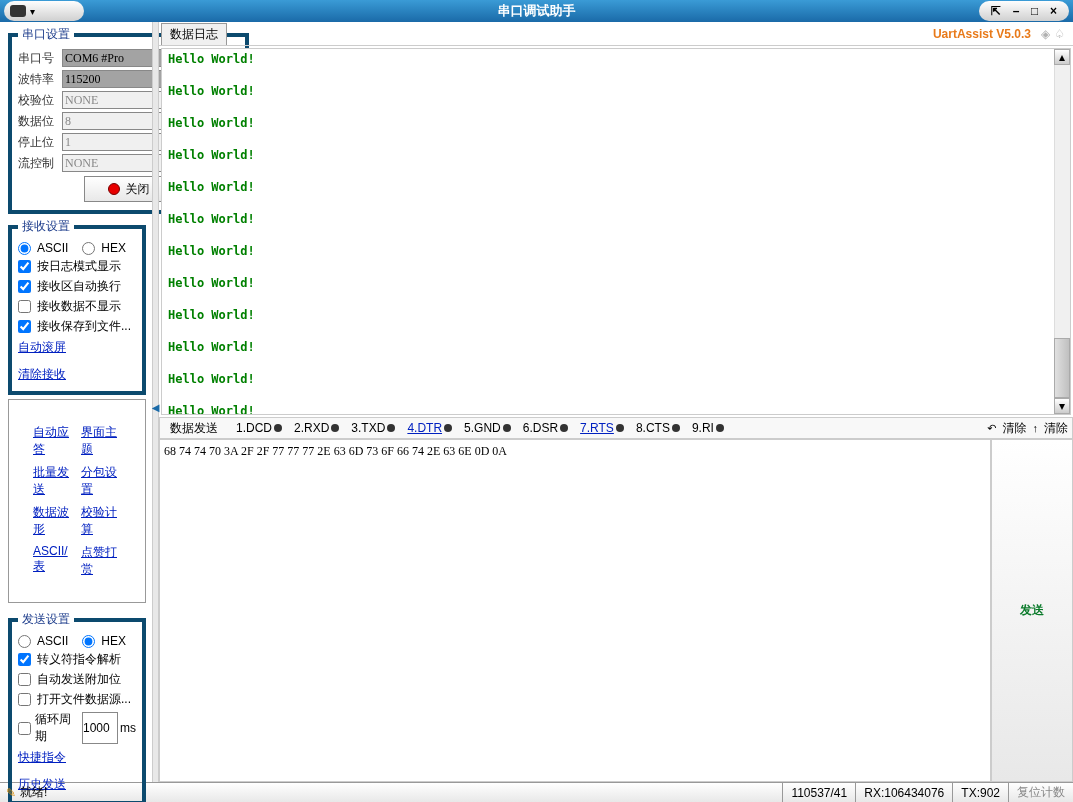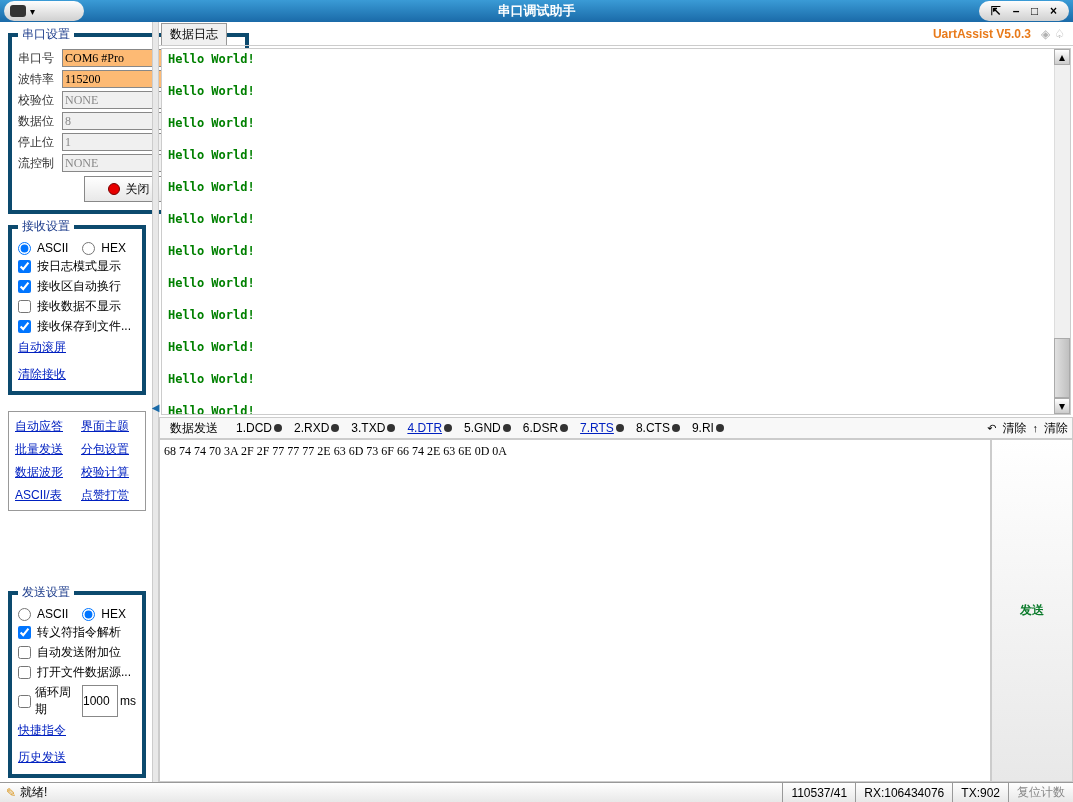--- a/index.html
+++ b/index.html
@@ -11,32 +11,32 @@
 .titlebar .title { position:absolute; left:0; right:0; text-align:center; color:#fff; font-weight:bold; font-size:13px;}
 .titlebar .right-cap { position:absolute; right:4px; width: 90px; height:20px; background: linear-gradient(to bottom,#fefefe,#d0d0d0); border-radius:10px; display:flex; align-items:center; justify-content:space-around; padding:0 6px;}
 .titlebar .right-cap span { font-family: Arial; font-weight:bold;}
 .content { display:flex; height: 760px; }
 .left-panel { width: 152px; padding: 4px 6px 4px 8px; display:flex; flex-direction:column; gap:4px; }
 fieldset { border:4px solid #0c4a6e; padding: 6px 6px 8px 6px; }
 legend { padding: 0 4px; color:#1a3a8a; font-weight:normal; }
 .row { display:flex; align-items:center; margin-bottom:3px; gap:4px;}
 .row label { width: 40px; color:#333; }
 .row select:disabled, .row .dropdown.disabled input { background:#f0f0f0; color:#888;}
-.dropdown { flex:1; display:flex; border:1px solid #888; height:18px; background:#fdba74;}
+.dropdown { flex:1; display:flex; border:1px solid #888; height:18px; background:#a3a3a3;}
 .dropdown.disabled { background:#f0f0f0;}
 .dropdown input { border:none; flex:1; background:transparent; padding:0 2px; font-size:12px; font-family:"SimSun";}
 .dropdown .dd-btn { width:16px; background: linear-gradient(to bottom,#fff,#ccc); border-left:1px solid #888; display:flex; align-items:center; justify-content:center;}
 .dd-btn::after { content:""; border-left:4px solid transparent; border-right:4px solid transparent; border-top:5px solid #333;}
 .close-btn { display:flex; align-items:center; justify-content:center; gap:6px; border:1px solid #888; background:linear-gradient(to bottom,#fff,#e8e8e8); height:26px; margin:4px auto 0 auto; width:90px; cursor:pointer;}
 .close-btn .dot { width:12px; height:12px; border-radius:50%; background:#e80000; border:1px solid #770000;}
 .chk-row { display:flex; align-items:center; gap:4px; margin-bottom:3px;}
 .chk-row input[type=checkbox], .chk-row input[type=radio] { margin-right:2px;}
 .link-row { display:flex; gap:10px; margin-top:4px;flex-direction:column;}
 .link-row a, .link-grid a { color:#0020c0; text-decoration:underline; cursor:pointer;}
-.link-grid { border:1px solid #999; padding:6px; display:grid; grid-template-columns:1fr 1fr; gap:6px 8px; margin-top:12px;}
+.link-grid { border:1px solid #999; padding:24px; display:grid; grid-template-columns:1fr 1fr; gap:6px 8px; margin-top:0;}
 .collapse-handle { width:7px; background:#e8e8e8; border-left:1px solid #ccc; border-right:1px solid #ccc; position:relative; display:flex; align-items:flex-start; justify-content:center; padding-top:380px;}
 .collapse-handle .tri { color:#1a6aa8; font-size:10px;}
 .right-panel { flex:1; display:flex; flex-direction:column; border-left:0;}
 .log-header { height:24px; display:flex; align-items:center; border-bottom:1px solid #ccc; padding:0 8px 0 0;}
 .log-header .tab { padding:2px 8px; border:1px solid #999; border-bottom:none; background:#f0f0f0; margin-left:2px;}
 .log-header .spacer { flex:1;}
 .log-header .brand { color:#e87a1a; font-weight:bold; margin-right:6px;}
 .log-header .ico { color:#b0b0b0; margin-left:4px;}
 .log-body { flex:1; background:#fff; border:1px solid #ccc; margin:2px 2px 2px 2px; position:relative; overflow:hidden;}
 .log-text { padding:2px 6px; color:#008000; font-family:"NSimSun","SimSun",monospace; font-weight:bold; line-height:32px; white-space:pre;}

